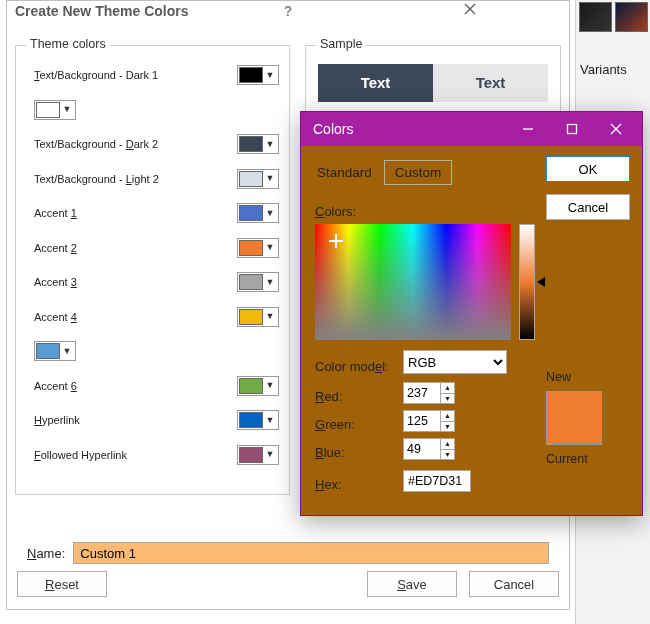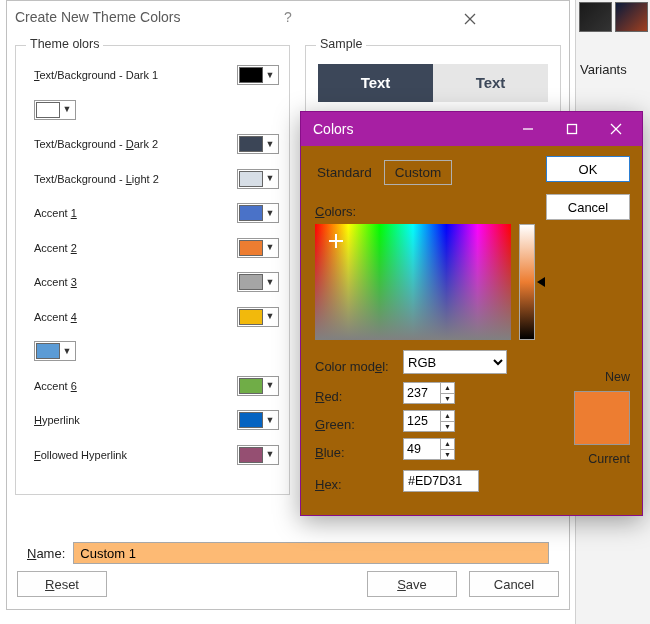--- a/index.html
+++ b/index.html
@@ -36,21 +36,21 @@
   
   .dlg-main {
     position: absolute; left: 6px; top: 0px;
     width: 564px; height: 610px;
     background: #FFFFFF;
     border: 1px solid #C0C0C0;
   }
   .dlg-main-title {
     height: 24px; padding: 2px 8px 0 8px;
     color: #5A5A5A; font-size: 14px;
-    display:flex; align-items:flex-end;
+    display:flex; align-items:flex-start;font-weight:bold;
   }
   .dlg-main-title span { flex:1; }
   .dlg-main-title .help { width: 20px; text-align:center; color:#888; font-size:14px;}
   .dlg-main-title .close-x { width:22px; text-align:center; color:#5a5a5a;}
   .dlg-main-title .close-x svg { display:block; margin:0 auto;}
   .dlg-body {
     position:absolute; inset: 30px 8px 54px 8px;
   }
   .groupbox {
     position:absolute; border:1px solid #D0D0D0; background:#fff;
@@ -167,28 +167,28 @@
   .spinner {
     width:52px; height:22px; display:flex; border:1px solid #A8A8A8; background:#fff;
   }
   .spinner input {
     width:36px; border:none; outline:none; font-family:inherit; font-size:12.5px; padding:0 3px;
   }
   .spin-arrows { width:14px; display:flex; flex-direction:column;}
   .spin-up, .spin-down { flex:1; border-left:1px solid #A8A8A8; display:flex; align-items:center; justify-content:center; font-size:7px; cursor:pointer; user-select:none;}
   .spin-up { border-bottom:1px solid #A8A8A8;}
   .hex-input {
-    width:76px; height:22px; border:1px solid #a8a8a8; font-family:inherit; font-size:12.5px; padding:0 4px;
+    width:68px; height:22px; border:1px solid #a8a8a8; font-family:inherit; font-size:12.5px; padding:0 4px;
   }
   .nr-red  { top:232px;}
   .nr-green{ top:260px;}
   .nr-blue { top:288px;}
   .nr-hex  { top:320px;}
   .new-cur {
-    position:absolute; right:4px; top:220px; width:84px; display:flex; flex-direction:column; align-items:flex-end; font-size:12.5px; gap:7px;
+    position:absolute; right:4px; top:220px; width:84px; display:flex; flex-direction:column; align-items:flex-start; font-size:12.5px; gap:7px;
   }
   .nc-label1{}
   .nc-swatch { width:56px; height:54px; border:1px solid #999; }
   .nc-label2{}
 </style>
 </head>
 <body>
 
 <div class="stage">
 
@@ -206,21 +206,21 @@
       <span class="close-x">
         <svg width="12" height="12" viewBox="0 0 12 12">
           <line x1="1" y1="1" x2="11" y2="11" stroke="#5a5a5a" stroke-width="1.3"></line>
           <line x1="11" y1="1" x2="1" y2="11" stroke="#5a5a5a" stroke-width="1.3"></line>
         </svg>
       </span>
     </div>
 
     <div class="dlg-body">
       <div class="groupbox gb-theme">
-        <div class="legend">Theme olors</div>
+        <div class="legend">Theme colors</div>
         <div class="tc-list" id="tc-list">
             <div class="tc-row">
               <div class="tc-label"><u>T</u>ext/Background - Dark 1</div>
               <div class="swatch-btn">
                 <div class="swatch-color" style="background: rgb(0, 0, 0);"></div>
                 <div class="swatch-caret">▼</div>
               </div>
             </div>
             <div class="tc-row">
               <div class="swatch-btn">

